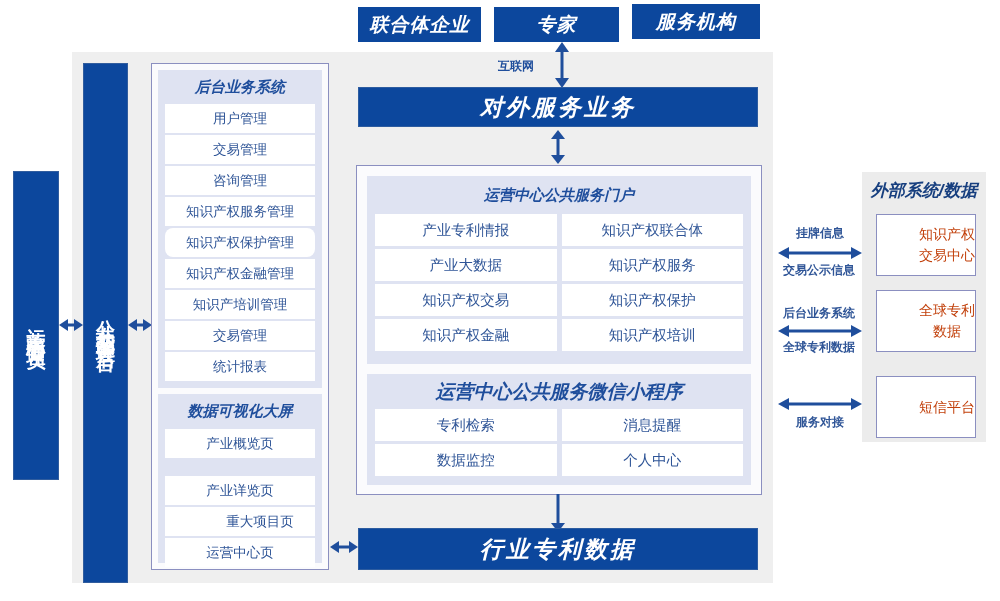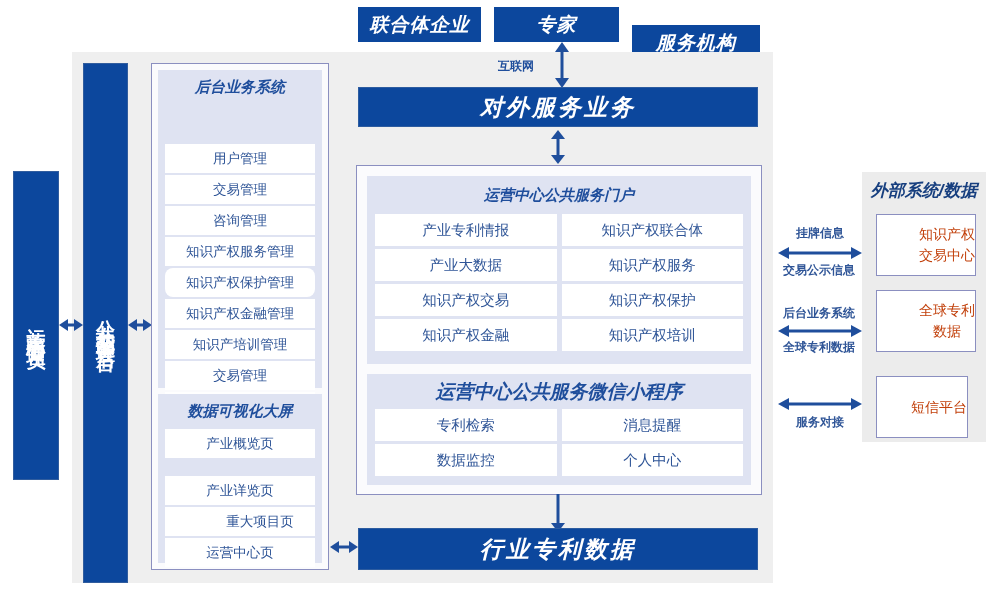--- a/index.html
+++ b/index.html
@@ -67,21 +67,21 @@
 </style>
 </head>
 <body>
 
 <div class="abs actor" style="left:358px;top:7px;width:123px;height:35px;">
   <span>联合体企业</span>
 </div>
 <div class="abs actor" style="left:494px;top:7px;width:125px;height:35px;">
   <span>专家</span>
 </div>
-<div class="abs actor" style="left:632px;top:25px;width:128px;height:35px;">
+<div class="abs actor" style="left:632px;top:4px;width:128px;height:35px;">
   <span>服务机构</span>
 </div>
 
 <div class="abs grayframe" style="left:72px;top:52px;width:701px;height:531px;"></div>
 
 <div class="abs alabel dark" style="left:486px;top:56px;width:60px;height:20px;">
   <span>互联网</span>
 </div>
 <svg class="abs" style="left:550px;top:42px;width:24px;height:46px;" viewBox="0 0 24 46">
   <line x1="12" y1="7" x2="12" y2="39" stroke="#1f4e9c" stroke-width="3"></line>
@@ -107,21 +107,21 @@
   <polygon points="0,9 9,3 9,15" fill="#1f4e9c"></polygon>
   <polygon points="24,9 15,3 15,15" fill="#1f4e9c"></polygon>
 </svg>
 
 <div class="abs outerpanel" style="left:151px;top:63px;width:178px;height:507px;"></div>
 
 <div class="abs groupbox" style="left:158px;top:70px;width:164px;height:318px;">
   <div class="grouptitle" style="height:34px;">
     <span>后台业务系统</span>
   </div>
-  <div style="padding:0 7px 7px 7px;margin-top:40px;">
+  <div style="padding:0 7px 7px 7px;">
     <div class="cell" style="height:29px;margin-bottom:2px;">
         <span>用户管理</span>
       </div>
     <div class="cell" style="height:29px;margin-bottom:2px;">
         <span>交易管理</span>
       </div>
     <div class="cell" style="height:29px;margin-bottom:2px;">
         <span>咨询管理</span>
       </div>
     <div class="cell" style="height:29px;margin-bottom:2px;">
@@ -250,21 +250,21 @@
 </div>
 
 <div class="abs extbox" style="left:876px;top:214px;width:100px;height:62px;">
   <span style="white-space:pre-line;">知识产权
 交易中心</span>
 </div>
 <div class="abs extbox" style="left:876px;top:290px;width:100px;height:62px;">
   <span style="white-space:pre-line;">全球专利
 数据</span>
 </div>
-<div class="abs extbox" style="left:876px;top:376px;width:92px;height:62px;">
+<div class="abs extbox" style="left:876px;top:376px;width:100px;height:62px;">
   <span style="white-space:pre-line;">短信平台</span>
 </div>
 
 <div class="abs alabel" style="left:778px;top:225px;width:84px;height:16px;">
   <span>挂牌信息</span>
 </div>
 <svg class="abs" style="left:778px;top:245px;width:84px;height:16px;" viewBox="0 0 84 16">
   <line x1="8" y1="8" x2="76" y2="8" stroke="#1f4e9c" stroke-width="3"></line>
   <polygon points="0,8 11,2 11,14" fill="#1f4e9c"></polygon>
   <polygon points="84,8 73,2 73,14" fill="#1f4e9c"></polygon>

